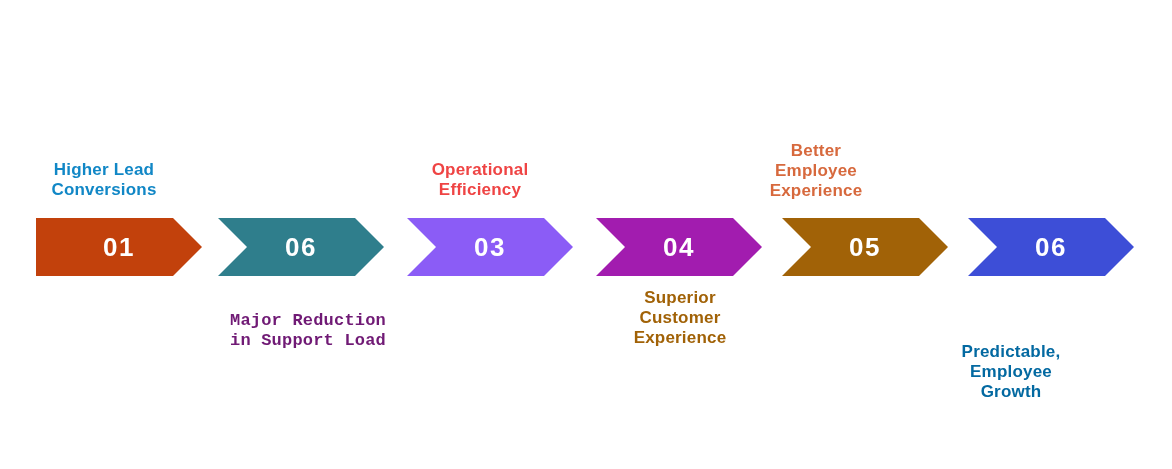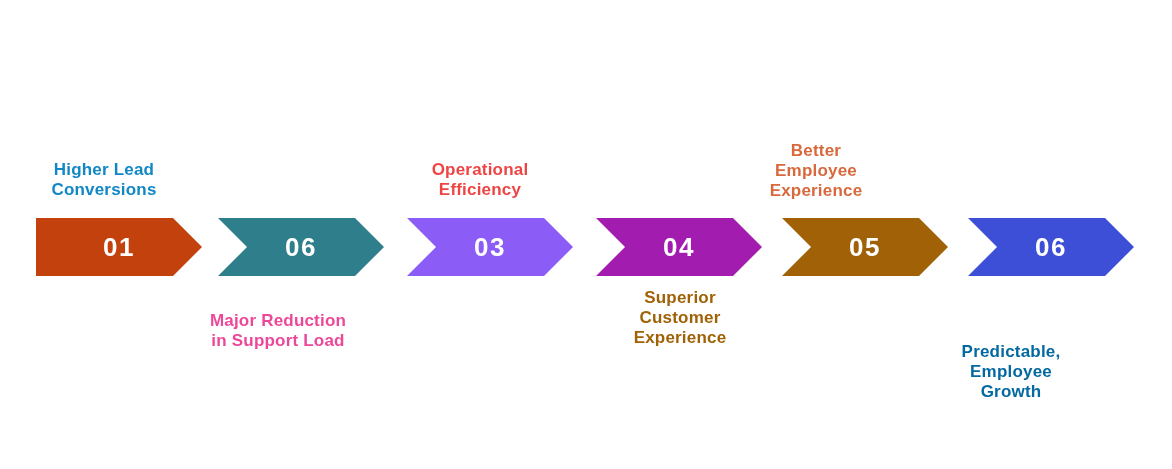--- a/index.html
+++ b/index.html
@@ -84,21 +84,21 @@
   </div>
 
   <div class="arrow notched" style="left: 782px; background: #a16207;">
     <span class="num">05</span>
   </div>
 
   <div class="arrow notched" style="left: 968px; background: rgb(61, 78, 215);">
     <span class="num">06</span>
   </div>
 
-  <div class="step-label" style="left: 168px; top: 311px; color: #ec4899;">
+  <div class="step-label" style="left: 198px; top: 311px; color: #701a75; font-family: Liberation Mono, monospace;">
     <div>Major Reduction</div>
     <div>in Support Load</div>
   </div>
 
   <div class="step-label" style="left: 570px; top: 288px; color: #a16207;">
     <div>Superior</div>
     <div>Customer</div>
     <div>Experience</div>
   </div>
 

